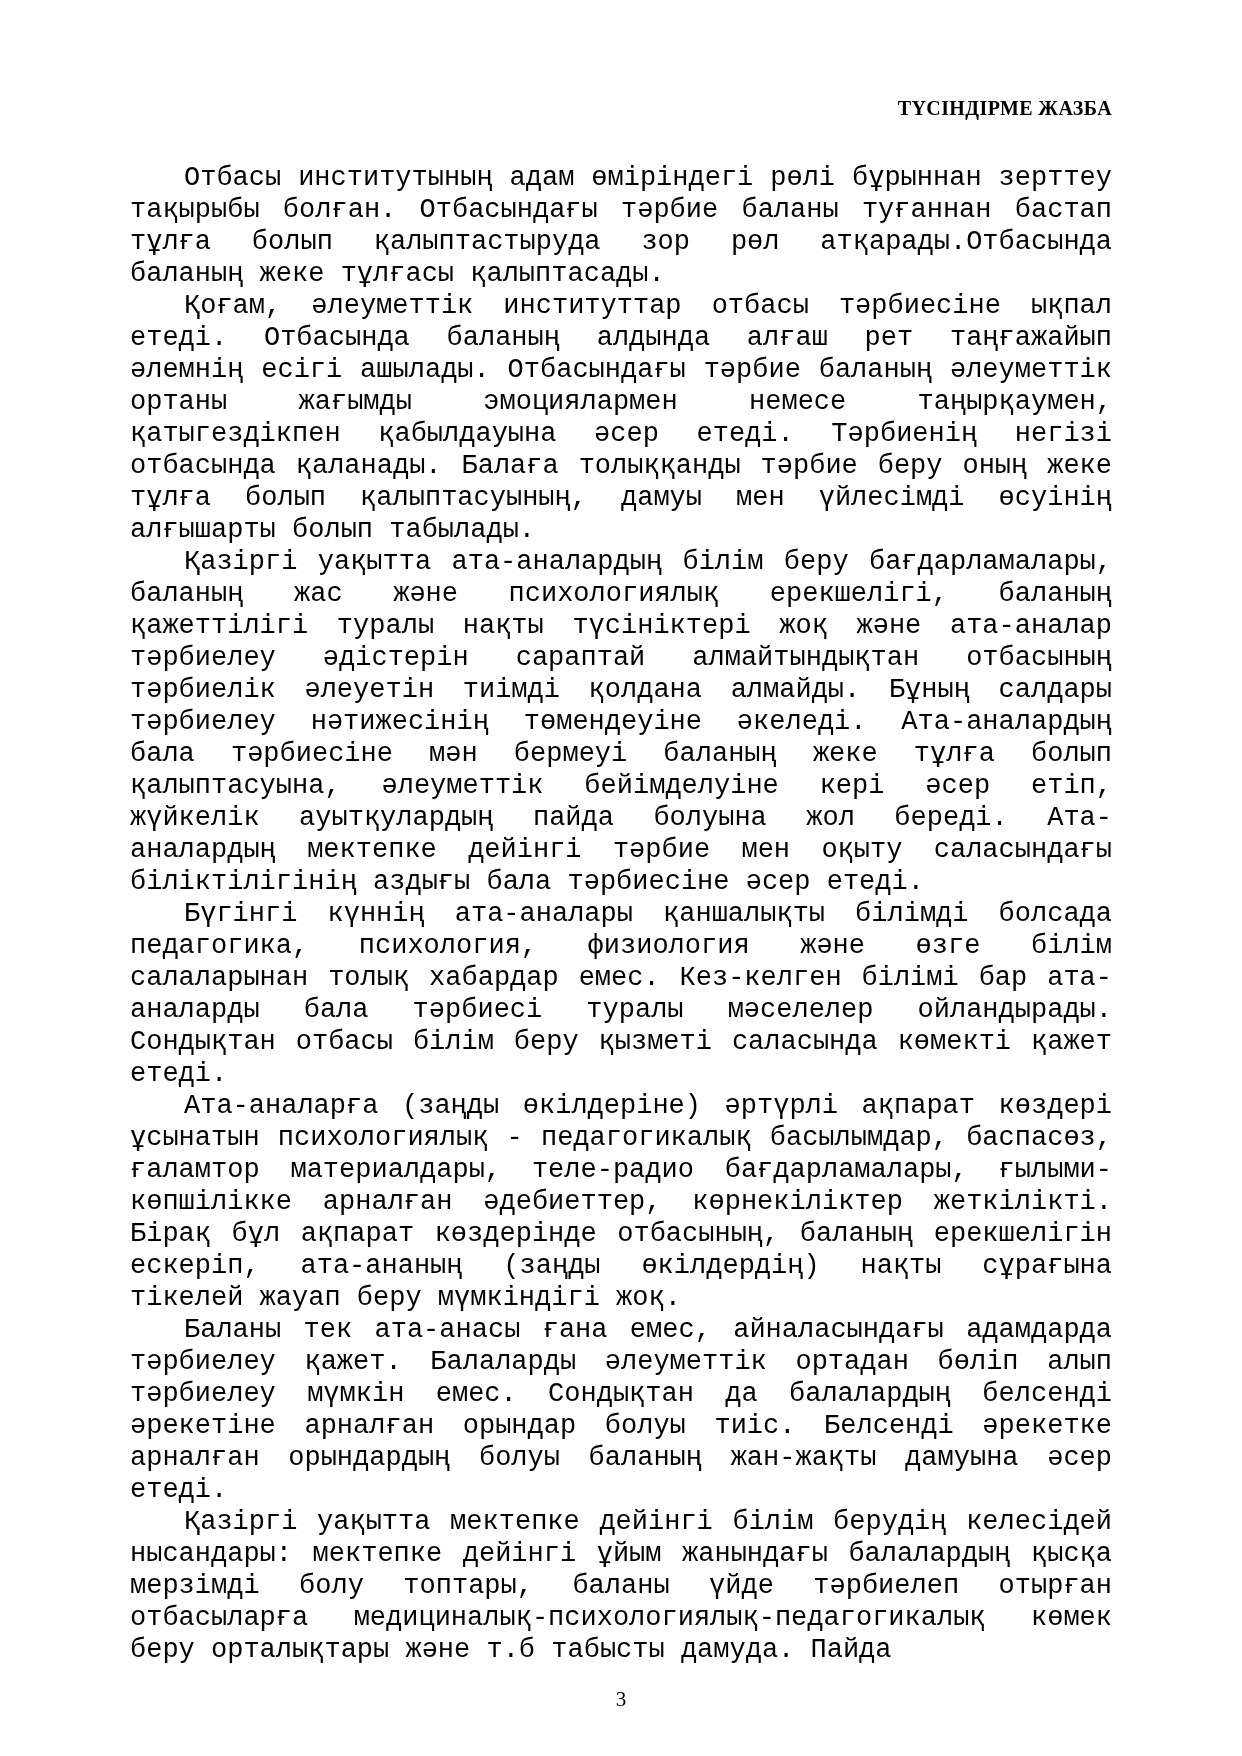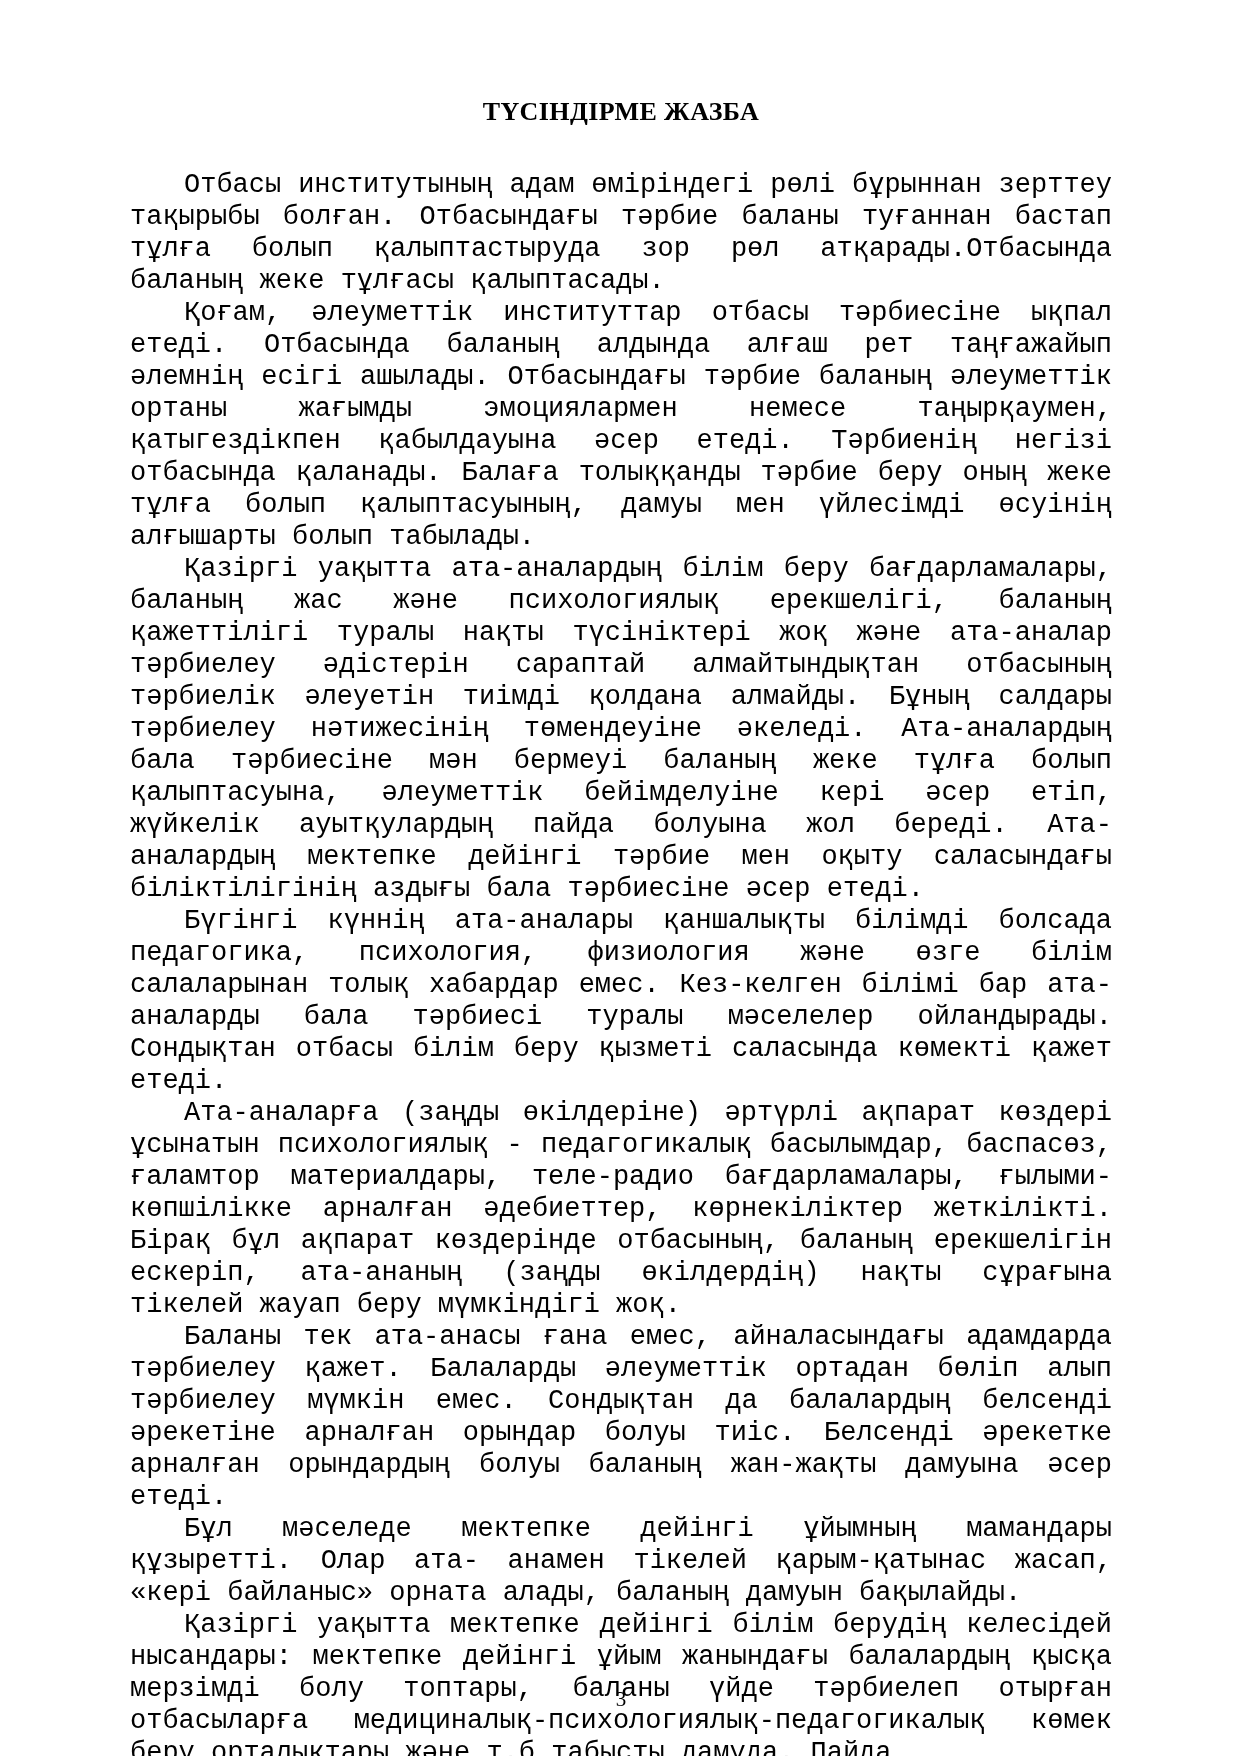--- a/index.html
+++ b/index.html
@@ -12,23 +12,23 @@
     width: 1242px;
     height: 1756px;
     background: #ffffff;
     box-sizing: border-box;
     padding: 96px 130px 40px 130px;
     font-family: "Liberation Serif", "DejaVu Serif", serif;
     color: #000000;
     overflow: hidden;
   }
   .doc-title {
-    text-align: center;
+    text-align: right;
     font-weight: bold;
-    font-size: 26px;
+    font-size: 20px;
     letter-spacing: 0.4px;
     margin: 0 0 42px 0;
     line-height: 1.2;
   }
   .body-text {
     font-size: 27px;
     line-height: 32px;
     text-align: justify;
     text-justify: inter-word;
     font-family: Liberation Mono, monospace;
@@ -54,19 +54,18 @@
 
   <h1 class="doc-title">ТҮСІНДІРМЕ ЖАЗБА</h1>
 
   <div class="body-text">
     <p>Отбасы институтының адам өміріндегі рөлі бұрыннан зерттеу тақырыбы болған. Отбасындағы тәрбие баланы туғаннан бастап тұлға болып қалыптастыруда зор рөл атқарады.Отбасында баланың жеке тұлғасы қалыптасады.</p>
     <p>Қоғам, әлеуметтік институттар отбасы тәрбиесіне ықпал етеді. Отбасында баланың алдында алғаш рет таңғажайып әлемнің есігі ашылады. Отбасындағы тәрбие баланың әлеуметтік ортаны жағымды эмоциялармен немесе таңырқаумен, қатыгездікпен қабылдауына әсер етеді. Тәрбиенің негізі отбасында қаланады. Балаға толыққанды тәрбие беру оның жеке тұлға болып қалыптасуының, дамуы мен үйлесімді өсуінің алғышарты болып табылады.</p>
     <p>Қазіргі уақытта ата-аналардың білім беру бағдарламалары, баланың жас және психологиялық ерекшелігі, баланың қажеттілігі туралы нақты түсініктері жоқ және ата-аналар тәрбиелеу әдістерін сараптай алмайтындықтан отбасының тәрбиелік әлеуетін тиімді қолдана алмайды. Бұның салдары тәрбиелеу нәтижесінің төмендеуіне әкеледі. Ата-аналардың бала тәрбиесіне мән бермеуі баланың жеке тұлға болып қалыптасуына, әлеуметтік бейімделуіне кері әсер етіп, жүйкелік ауытқулардың пайда болуына жол береді. Ата-аналардың мектепке дейінгі тәрбие мен оқыту саласындағы біліктілігінің аздығы  бала тәрбиесіне әсер етеді.</p>
     <p>Бүгінгі күннің ата-аналары қаншалықты білімді болсада педагогика, психология, физиология және өзге білім салаларынан толық хабардар емес. Кез-келген білімі бар ата-аналарды бала тәрбиесі туралы мәселелер ойландырады. Сондықтан отбасы білім беру қызметі саласында көмекті қажет етеді.</p>
     <p>Ата-аналарға (заңды өкілдеріне) әртүрлі ақпарат көздері ұсынатын психологиялық - педагогикалық басылымдар, баспасөз, ғаламтор материалдары, теле-радио бағдарламалары, ғылыми-көпшілікке арналған әдебиеттер, көрнекіліктер жеткілікті. Бірақ бұл ақпарат көздерінде отбасының, баланың ерекшелігін ескеріп, ата-ананың (заңды өкілдердің) нақты сұрағына тікелей жауап беру мүмкіндігі жоқ.</p>
     <p>Баланы тек ата-анасы ғана емес, айналасындағы адамдарда тәрбиелеу қажет. Балаларды әлеуметтік ортадан бөліп алып тәрбиелеу мүмкін емес. Сондықтан да балалардың  белсенді әрекетіне арналған орындар болуы тиіс. Белсенді әрекетке арналған орындардың  болуы баланың жан-жақты дамуына әсер етеді.</p>
-    <p>Бұл мәселеде мектепке дейінгі ұйымның мамандары құзыретті. Олар ата- анамен тікелей қарым-қатынас жасап, «кері байланыс» орната алады, баланың дамуын бақылайды.</p>
     <p>Қазіргі уақытта мектепке дейінгі білім берудің  келесідей нысандары: мектепке дейінгі ұйым жанындағы балалардың қысқа мерзімді болу топтары, баланы үйде тәрбиелеп отырған отбасыларға медициналық-психологиялық-педагогикалық көмек беру орталықтары және т.б табысты дамуда. Пайда</p>
   </div>
 
   <div class="page-number">3</div>
 
 </div>
 
 </body></html>

